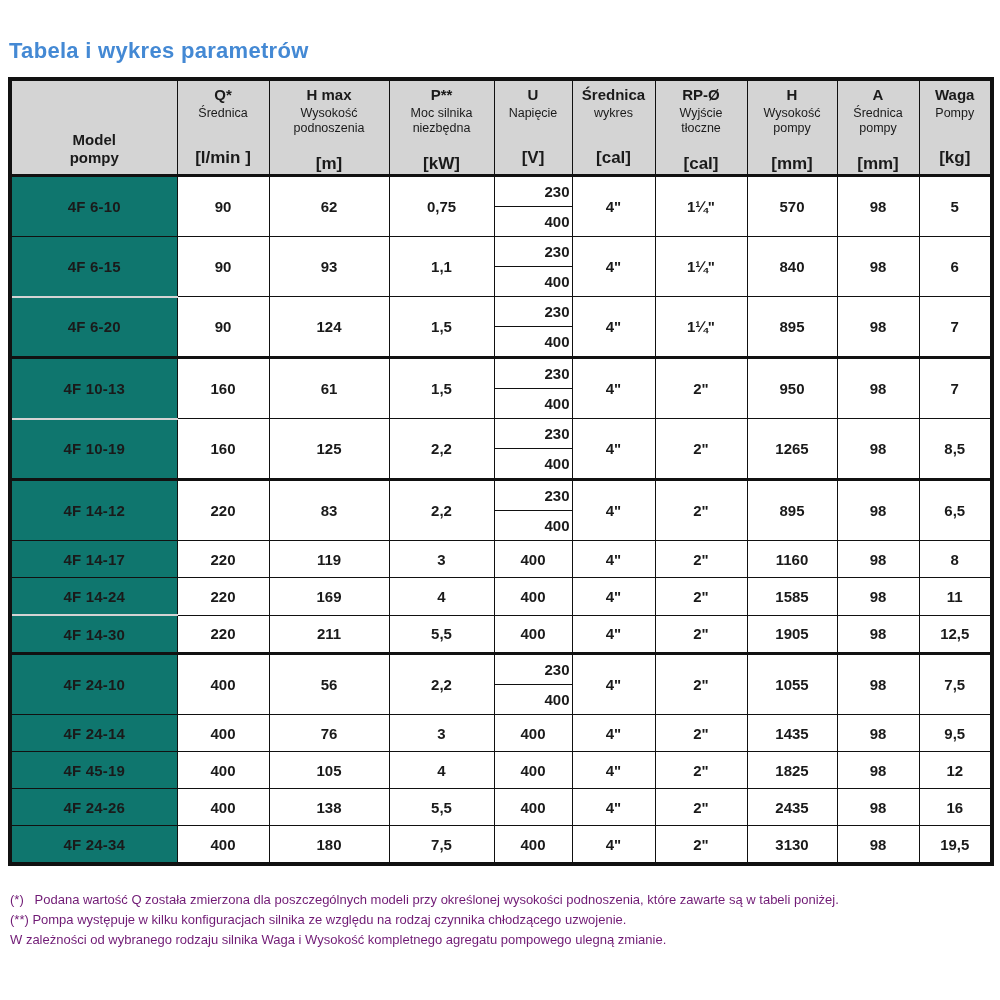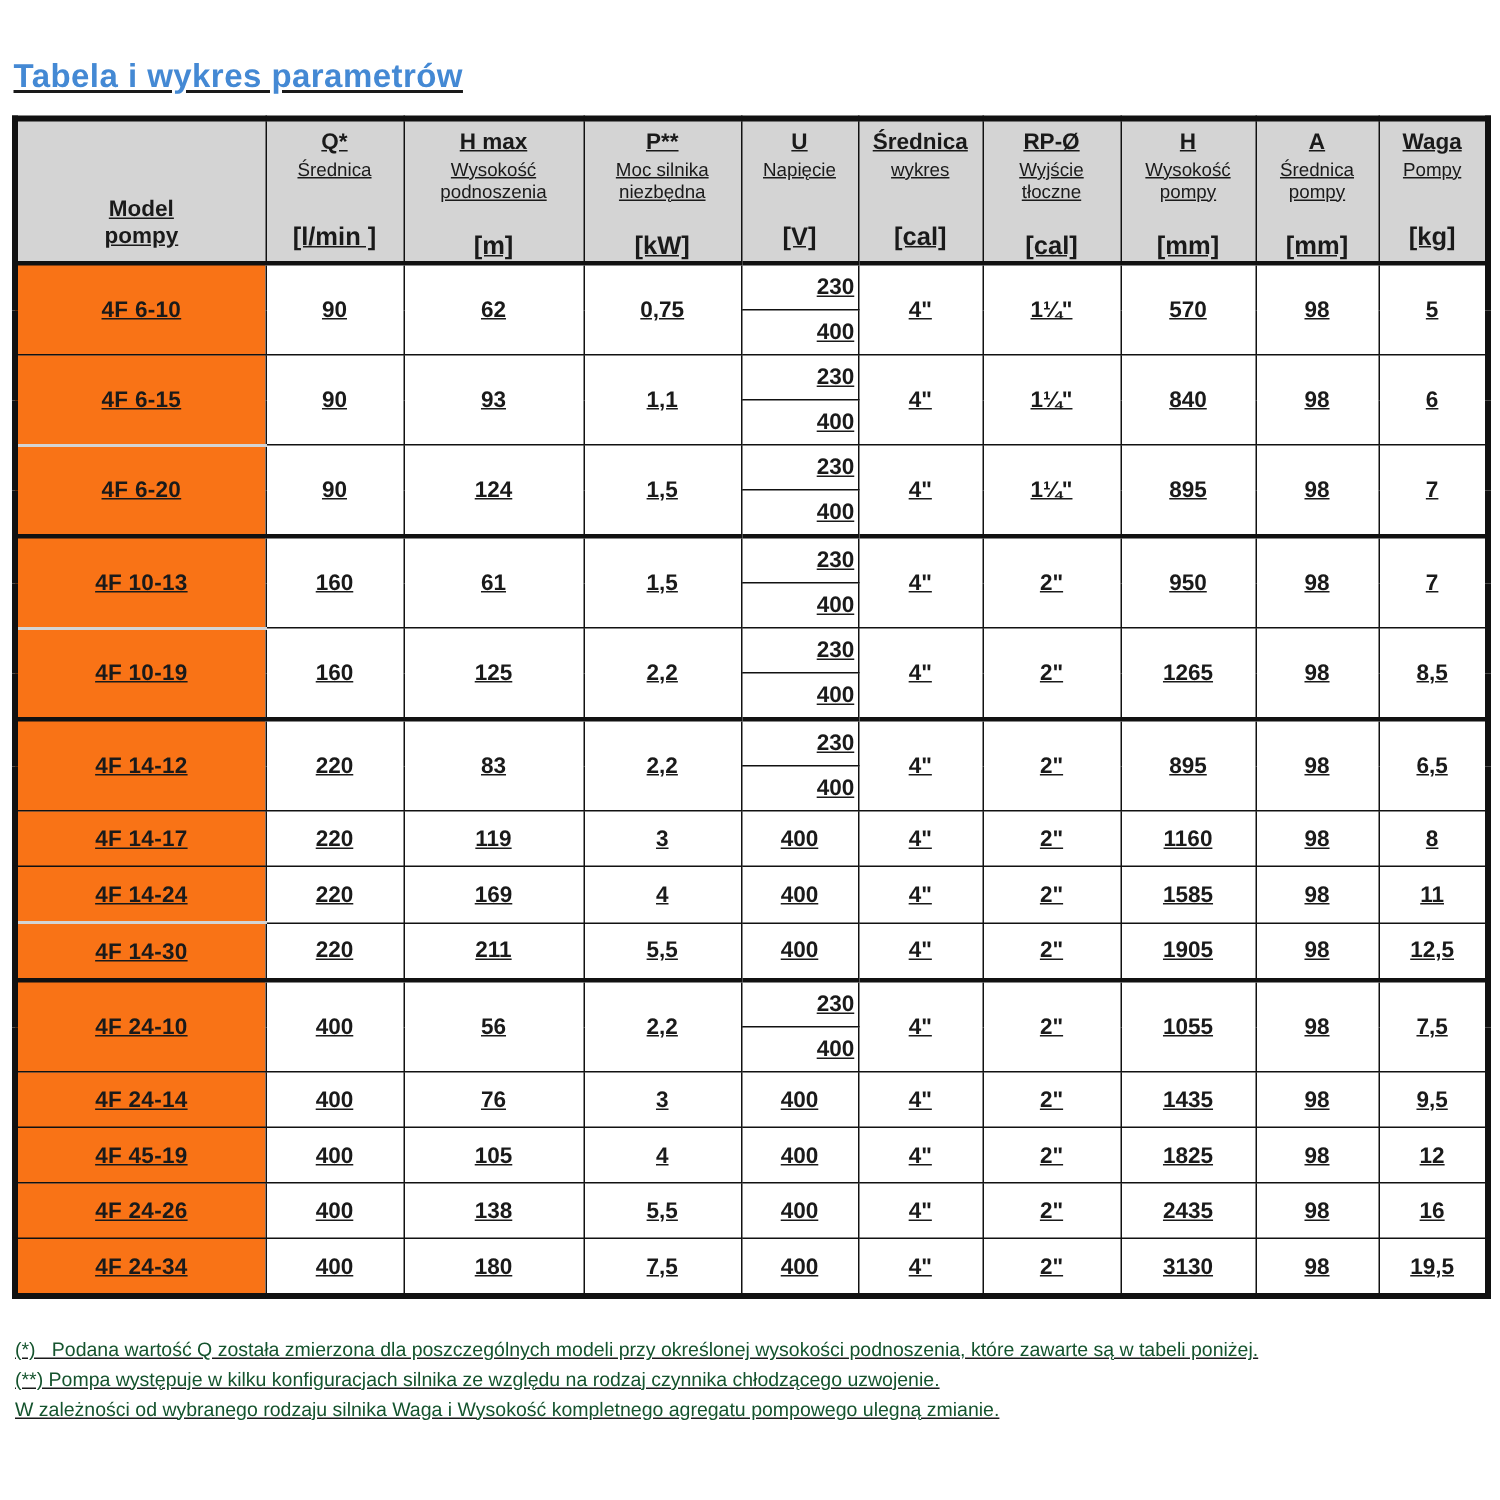--- a/index.html
+++ b/index.html
@@ -1,21 +1,21 @@
 <!DOCTYPE html>
 <html><head>
 <meta charset="utf-8">
 <style>
   html,body{margin:0;padding:0;}
   body{
     width:1000px;height:1000px;background:#ffffff;
     font-family:"Liberation Sans", sans-serif;color:#1a1a1a;
     overflow:hidden;
   }
-  .page{box-sizing:border-box;width:1000px;height:812px;padding:38px 8px 0 8px;text-decoration:underline;}
+  .page{box-sizing:border-box;width:1000px;height:812px;padding:38px 8px 0 8px;}
   .page-title{
     margin:0 0 13px 1px;
     font-size:22px;font-weight:bold;letter-spacing:.3px;
     color:#4489D4;
   }
   table.params{
     border-collapse:collapse;table-layout:fixed;width:984px;
     border:4px solid #111;
   }
   .c-model{width:167px}.c-q{width:92px}.c-hmax{width:120px}.c-p{width:105px}
@@ -29,27 +29,27 @@
   .hwrap{display:flex;flex-direction:column;align-items:center;height:82px;}
   .hwrap.hcenter{justify-content:flex-end;}
   .hbold{font-weight:bold;font-size:15px;line-height:1.25;}
   .hsub{font-weight:normal;font-size:12.5px;line-height:1.18;margin-top:1px;}
   .hspacer{flex:1;}
   .hunit{font-weight:bold;font-size:17px;line-height:1;padding-bottom:2px;margin-top:20px;}
   tbody td{
     text-align:center;vertical-align:middle;
     font-weight:bold;font-size:15px;padding:0 2px;background:#fff;
   }
-  td.model{background:#f97316;letter-spacing:.2px;}
+  td.model{background:#0f766e;letter-spacing:.2px;}
   tr.group-start td{border-top:3px solid #111;}
   td.merge-top{border-top:2.5px solid #d4d4d4;}
   tr.r-single td{height:36px;}
   td.u-half{height:29px;text-align:right;}
   .notes{margin-top:24px;padding-left:2px;font-size:13px;line-height:1.52;
-    white-space:pre-wrap;color:#14532d;}
+    white-space:pre-wrap;color:#701a75;}
   .note{margin:0;}
 </style>
 </head>
 <body>
 
 <div class="page">
   <h1 class="page-title">Tabela i wykres parametrów</h1>
 
   <table class="params">
     <colgroup>

